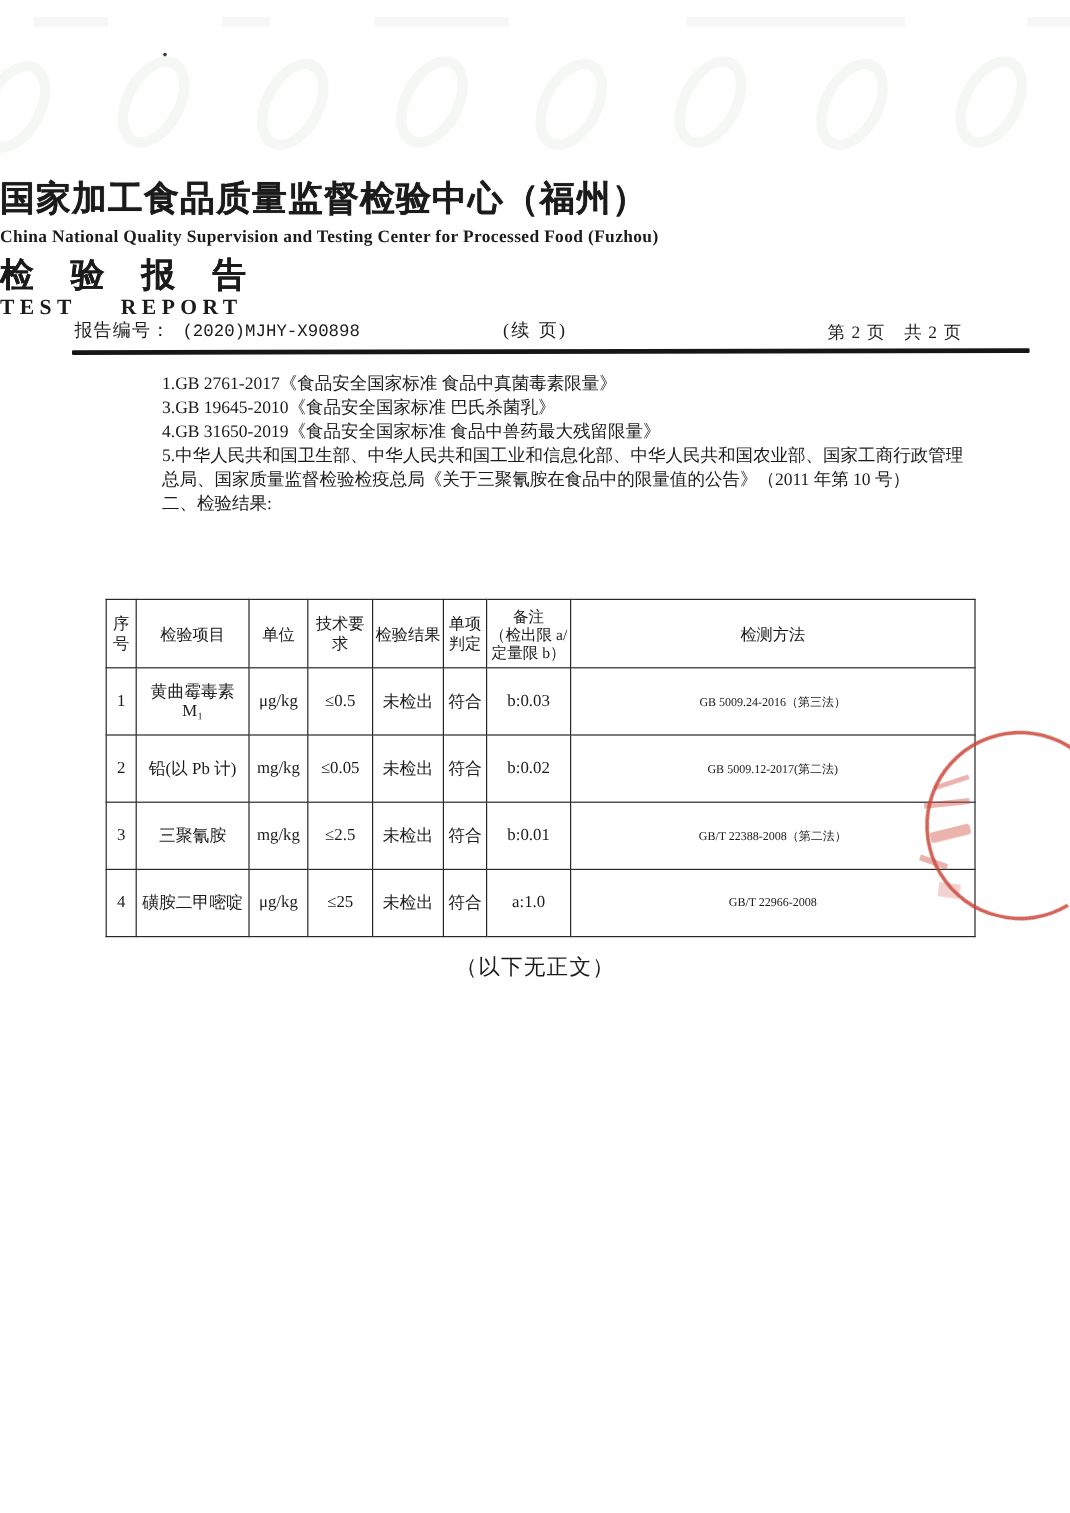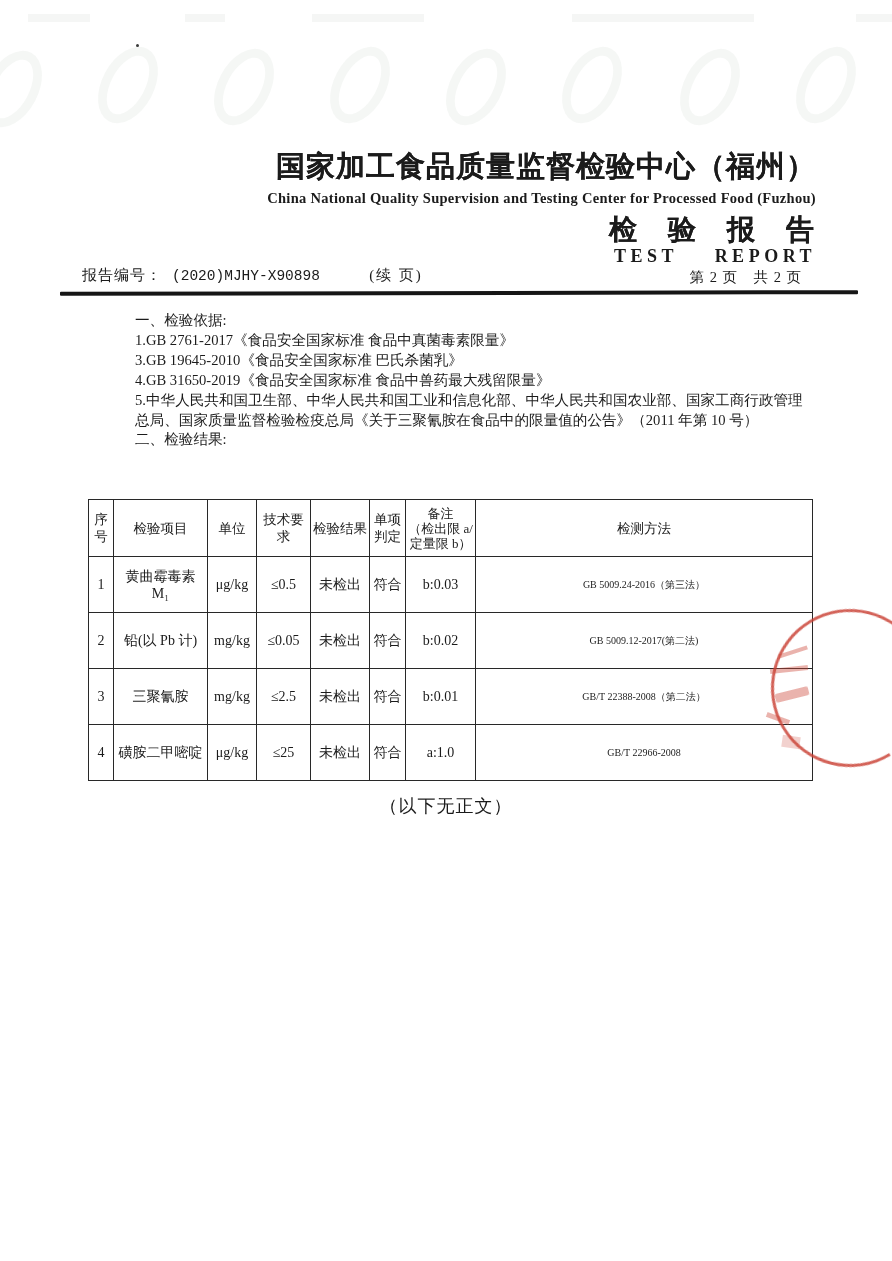--- a/index.html
+++ b/index.html
@@ -10,33 +10,33 @@
   }
   
   .bleed-band{position:absolute;top:0;left:0;width:892px;height:130px;}
   .bleed-blob{
     position:absolute;width:34px;height:64px;border:9px solid #eef2ee;
     border-radius:50%;transform:rotate(28deg);opacity:.6;
   }
   .bleed-dash{position:absolute;top:14px;height:8px;background:#f2f4f2;opacity:.8;}
   .speck{position:absolute;left:136px;top:44px;width:3px;height:3px;background:#3a3a3a;border-radius:50%;}
   
-  .header-block{position:absolute;top:147px;left:0;width:816px;text-align:right;}
+  .header-block{position:absolute;top:147px;left:0;width:816px;text-align:left;}
   .org-cn{font-size:29px;font-weight:bold;letter-spacing:1px;line-height:38px;
     text-shadow:0 0 .6px #1b1b1b;}
   .org-en{font-size:14.5px;font-weight:bold;letter-spacing:.3px;line-height:17px;margin-top:5px;}
   .title-cn{font-size:28px;font-weight:bold;word-spacing:20px;letter-spacing:2px;
-    line-height:33px;margin-top:6px;text-shadow:0 0 .5px #1b1b1b;padding-left:28px;}
+    line-height:33px;margin-top:6px;text-shadow:0 0 .5px #1b1b1b;}
   .title-en{font-size:18px;font-weight:bold;letter-spacing:4.5px;word-spacing:28px;line-height:21px;}
   
   .report-line{position:absolute;top:266px;left:0;width:892px;height:22px;font-size:15px;}
   .report-no-wrap{position:absolute;left:62px;top:0;}
-  .report-no-label{letter-spacing:1px;margin-left:20px;}
+  .report-no-label{letter-spacing:1px;}
   .report-no-value{font-family:"Liberation Mono","DejaVu Sans Mono",monospace;font-size:14.5px;margin-left:10px;}
-  .continuation{position:absolute;left:0;width:792px;text-align:center;top:0;letter-spacing:2px;}
+  .continuation{position:absolute;left:0;width:892px;text-align:center;top:0;letter-spacing:2px;}
   .page-info{position:absolute;right:90px;top:2px;font-size:14.5px;letter-spacing:1px;}
   .rule{position:absolute;top:291px;left:60px;width:798px;height:4px;background:#161616;
     transform:rotate(-.12deg);border-radius:1px;}
   
   .basis{position:absolute;top:311px;left:135px;width:682px;font-size:14.6px;line-height:19.9px;}
   .basis p{margin:0;}
   
   table.results{position:absolute;top:499px;left:88px;width:724px;border-collapse:collapse;
     table-layout:fixed;font-size:14px;}
   table.results th,table.results td{border:1.6px solid #282828;padding:1px 2px;overflow:hidden;}
@@ -90,21 +90,20 @@
 <div class="report-line">
   <span class="report-no-wrap">
     <span class="report-no-label">报告编号：</span><span class="report-no-value">(2020)MJHY-X90898</span>
   </span>
   <span class="continuation">(续 页)</span>
   <span class="page-info">第 2 页　共 2 页</span>
 </div>
 <div class="rule"></div>
 
 <div class="basis">
-  <p>一、检验依据:</p>
   <p>1.GB 2761-2017《食品安全国家标准 食品中真菌毒素限量》</p>
   <p>3.GB 19645-2010《食品安全国家标准 巴氏杀菌乳》</p>
   <p>4.GB 31650-2019《食品安全国家标准 食品中兽药最大残留限量》</p>
   <p>5.中华人民共和国卫生部、中华人民共和国工业和信息化部、中华人民共和国农业部、国家工商行政管理总局、国家质量监督检验检疫总局《关于三聚氰胺在食品中的限量值的公告》（2011 年第 10 号）</p>
   <p>二、检验结果:</p>
 </div>
 
 <table class="results">
   <colgroup>
     <col style="width:25px">

